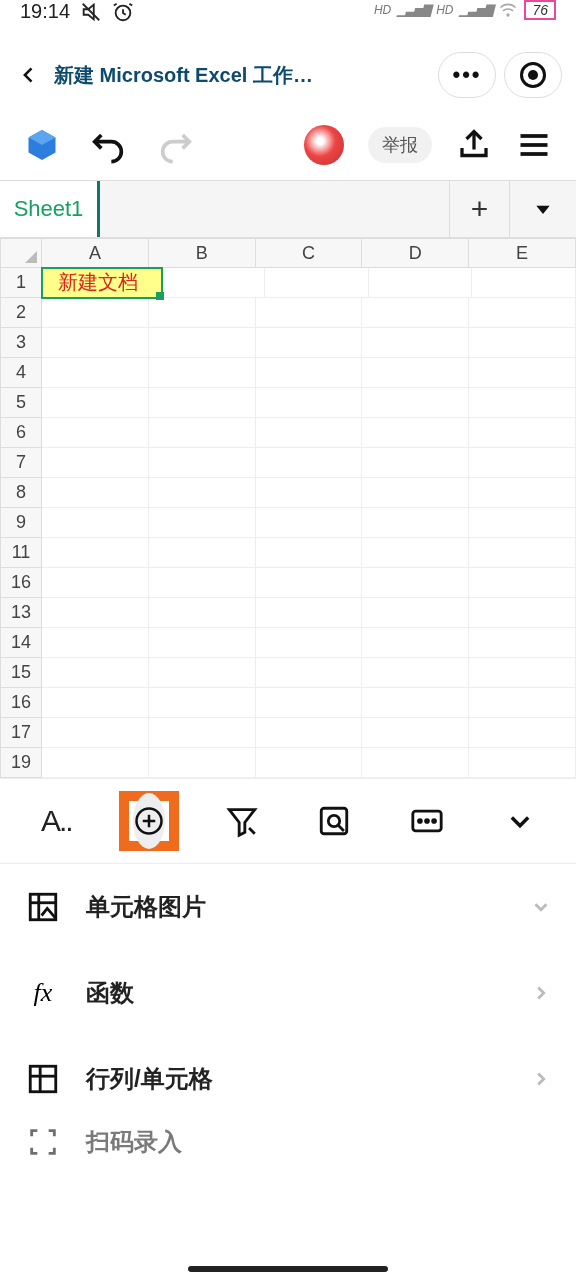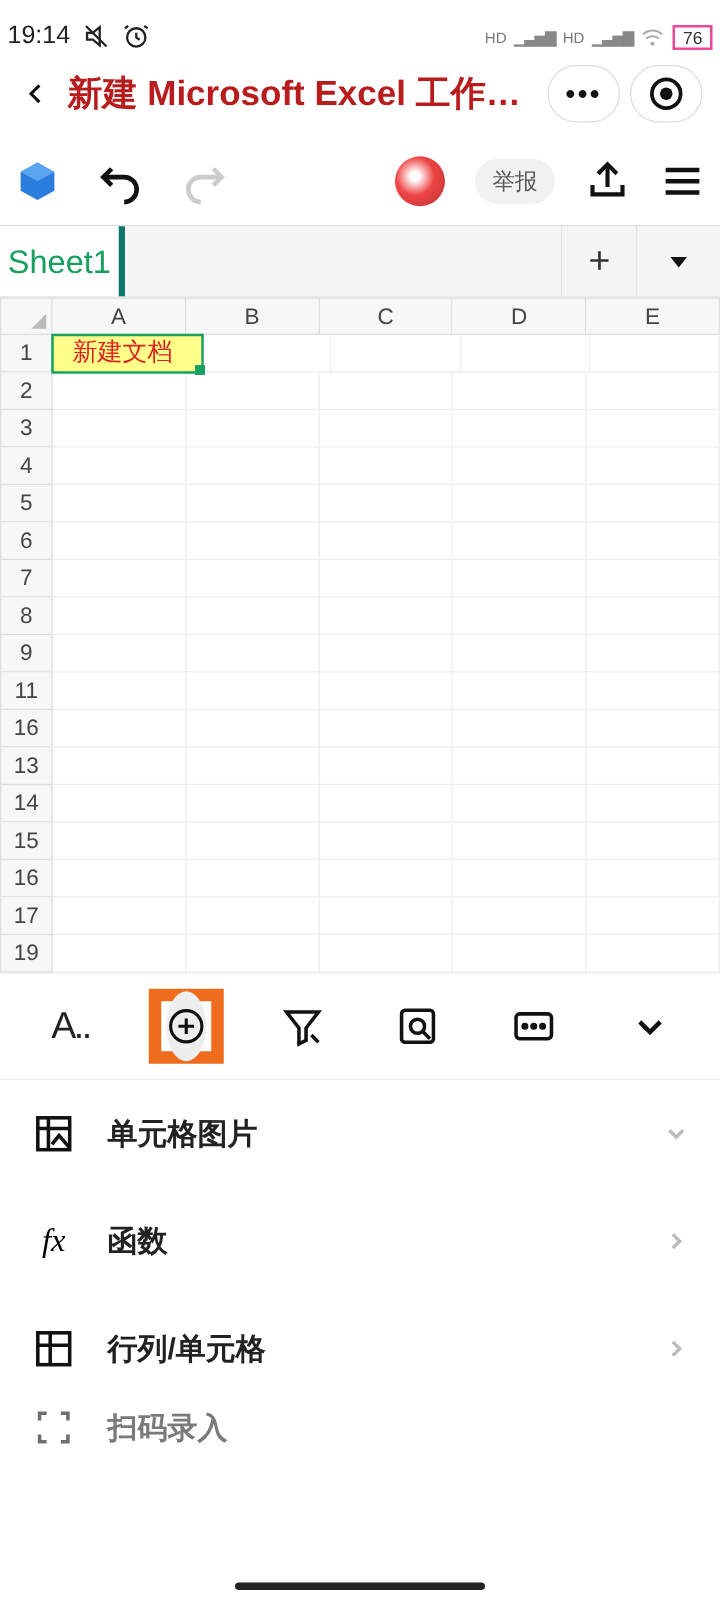--- a/index.html
+++ b/index.html
@@ -9,28 +9,28 @@
   font-family: -apple-system, "Helvetica Neue", Arial, sans-serif;
   background: #fff;
   overflow: hidden;
   position: relative;
 }
 
 
 .status-bar {
   height: 40px;
   display: flex;
-  align-items: flex-end;
+  align-items: flex-start;
   justify-content: space-between;
-  padding: 0 6px;
+  padding: 0 20px;
   font-size: 20px;
   color: #222;
 }
 .status-left { display: flex; align-items: center; gap: 10px; }
-.status-right { display: flex; align-items: center; gap: 6px; }
+.status-right { display: flex; align-items: center; gap: 6px; font-style: italic; }
 .batt {
   border: 2px solid #ec4899; border-radius: 0;
   padding: 0 6px; font-size: 14px; color: #333;
 }
 .sig { font-size: 12px; color: #888; letter-spacing: -1px;}
 .hd { font-size: 12px; color: #777; }
 
 
 .title-bar {
   height: 70px;
@@ -38,23 +38,23 @@
   align-items: center;
   padding: 0 14px;
   gap: 10px;
 }
 .back-chevron {
   width: 30px; height: 40px;
   display:flex; align-items:center; justify-content:center;
 }
 .title-text {
   flex: 1;
-  font-size: 28px;
+  font-size: 20px;
   font-weight: 600;
-  color: #b91c1c;
+  color: #0c4a6e;
   white-space: nowrap;
   overflow: hidden;
 }
 .title-actions {
   display: flex; align-items: center; gap: 8px;
 }
 .pill {
   width: 58px; height: 46px;
   border: 1px solid #ddd; border-radius: 28px;
   display:flex; align-items:center; justify-content:center;
@@ -68,43 +68,43 @@
   content:''; position:absolute; width:10px; height:10px;
   background:#111; border-radius:50%; top:5px; left:5px;
 }
 
 
 .toolbar {
   height: 70px;
   display: flex;
   align-items: center;
   justify-content: space-between;
-  padding: 0 12px;
+  padding: 0 24px;
 }
 .toolbar-left { display:flex; align-items:center; gap: 28px; }
 .toolbar-right { display:flex; align-items:center; gap: 24px; }
 .logo-cube { width:36px; height:36px; color:#2b7dde; }
 .avatar {
   width:40px; height:40px; border-radius:50%;
   background: radial-gradient(circle at 40% 40%, #fff 10%, #e44 45%, #b33 100%);
 }
 .report-btn {
   background:#f1f1f1; color:#555; font-size:18px;
   padding: 6px 14px; border-radius: 18px;
 }
 
 
 .sheet-tabs {
   display:flex; height:58px; border: 1px solid #ddd;
   border-left:0; border-right:0;
 }
 .sheet-tab {
   width:100px; display:flex; align-items:center; justify-content:center;
-  color:#17a05f; font-size:26px;
-  border-right:5px solid #0f766e; background:#fff;
+  color:#17a05f; font-size:22px;
+  border-right:3px solid #0f766e; background:#fff;
 }
 .sheet-tabs-spacer { flex:1; background:#f5f5f5; border-right:1px solid #ddd;}
 .sheet-add { width:60px; display:flex; align-items:center; justify-content:center; font-size:30px; color:#333; border-right:1px solid #ddd; background:#f5f5f5;}
 .sheet-caret { width:66px; display:flex; align-items:center; justify-content:center; background:#f5f5f5;}
 
 
 .grid { }
 .col-headers { display:flex; height:30px; }
 .corner {
   width:42px; border:1px solid #ddd; background:#f7f7f7;

